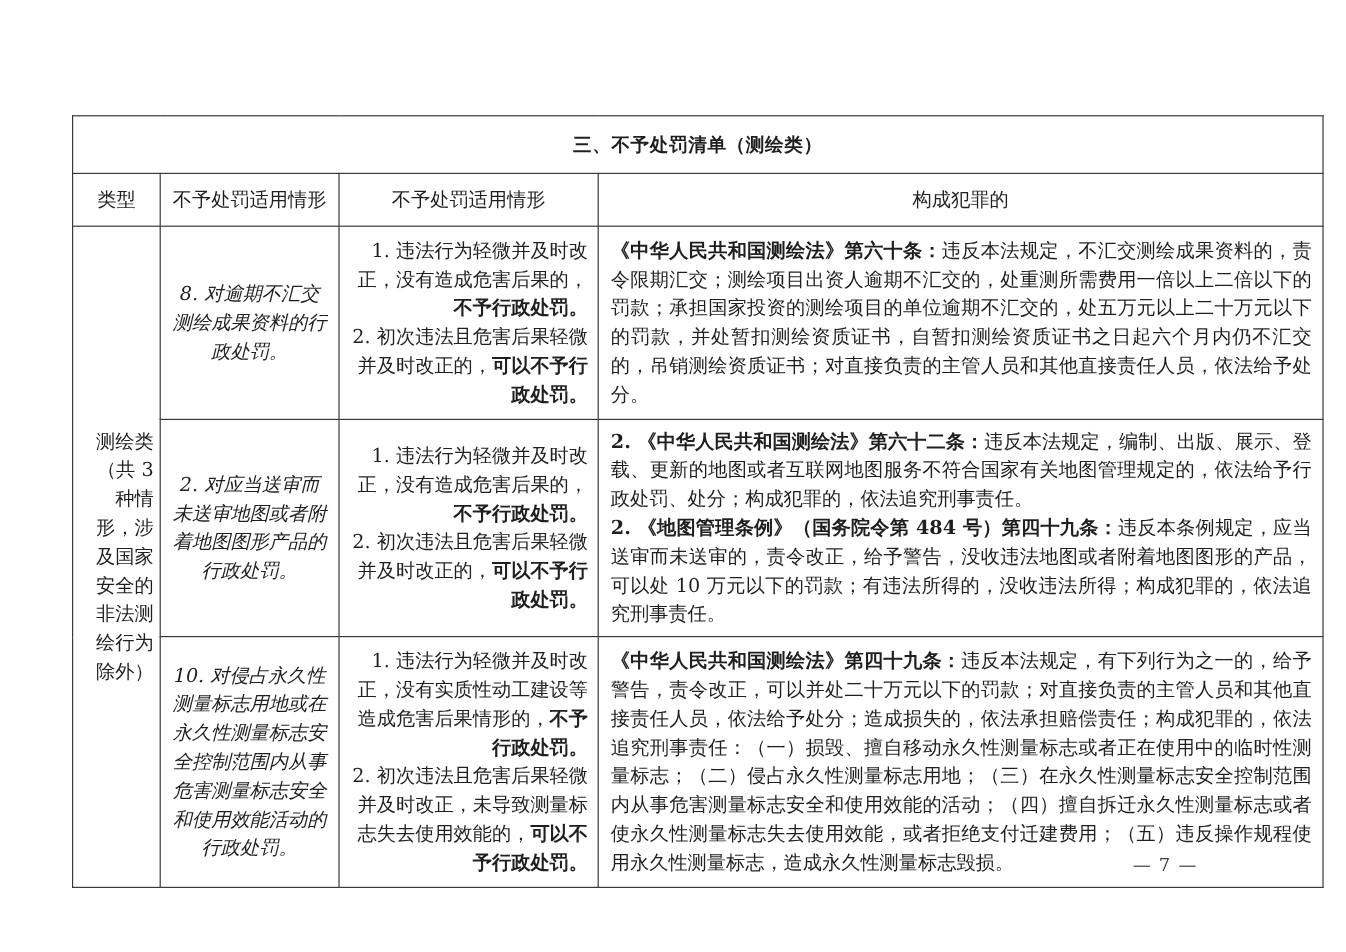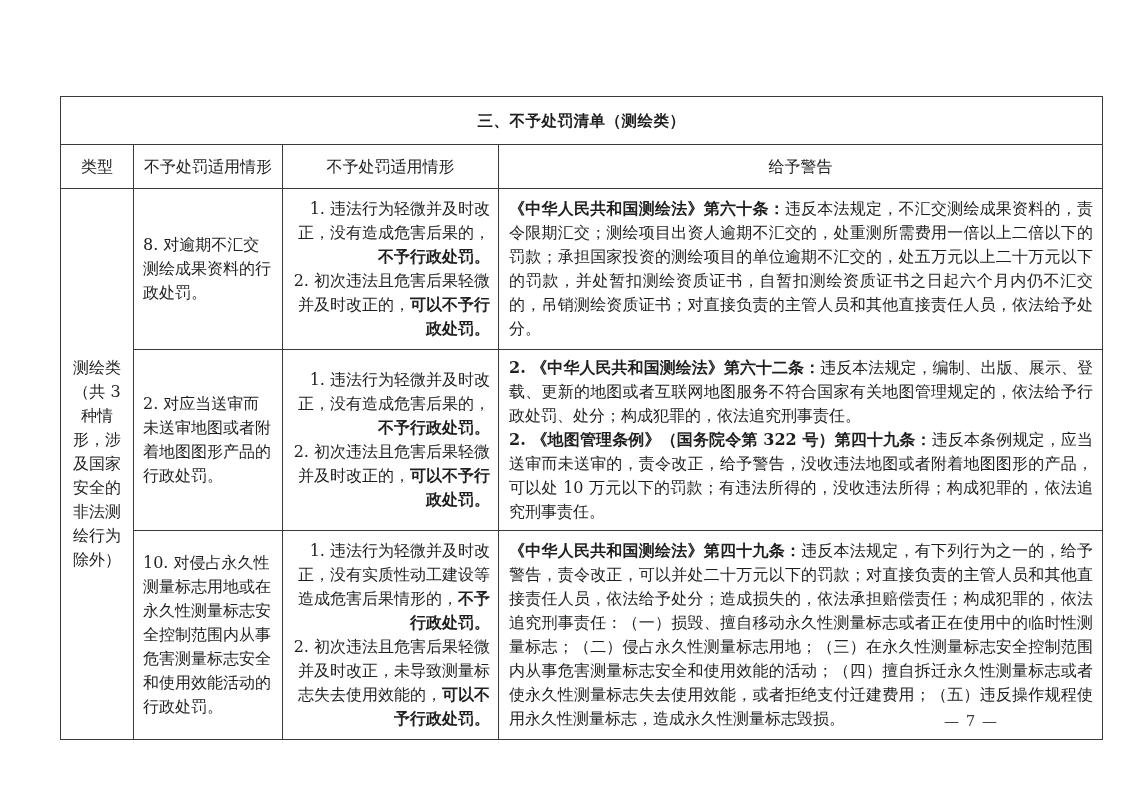--- a/index.html
+++ b/index.html
@@ -33,27 +33,28 @@
     font-weight: bold;
     font-size: 15.5px;
     letter-spacing: 0.5px;
   }
   .header-row td {
     height: 44px;
     text-align: center;
     padding: 2px 4px;
   }
   .type-cell {
-    text-align: center;
+    text-align: right;
     padding: 6px 5px;
     line-height: 1.5;
   }
   .name-cell {
-    text-align: left;
+    text-align: center;
     padding: 8px 9px;
+    font-style: italic;
   }
   .circ-cell {
     text-align: right;
     padding: 8px 8px 8px 9px;
     white-space: pre-wrap;
   }
   .basis-cell {
     text-align: justify;
     padding: 6px 9px 6px 10px;
     white-space: pre-wrap;
@@ -85,35 +86,35 @@
       <col style="width:604px">
     </colgroup>
     <tbody>
       <tr>
         <td class="title-cell" colspan="4">三、不予处罚清单（测绘类）</td>
       </tr>
       <tr class="header-row">
         <td>类型</td>
         <td>不予处罚适用情形</td>
         <td>不予处罚适用情形</td>
-        <td>给予警告</td>
+        <td>构成犯罪的</td>
       </tr>
       <tr class="row-1">
         <td class="type-cell" rowspan="3">测绘类（共 3 种情形，涉及国家安全的非法测绘行为除外）</td>
         <td class="name-cell">8. 对逾期不汇交测绘成果资料的行政处罚。</td>
         <td class="circ-cell"><span>1. 违法行为轻微并及时改正，没有造成危害后果的，</span><span class="b">不予行政处罚。</span><span>
 2. 初次违法且危害后果轻微并及时改正的，</span><span class="b">可以不予行政处罚。</span></td>
         <td class="basis-cell"><span class="b">《中华人民共和国测绘法》第六十条：</span><span>违反本法规定，不汇交测绘成果资料的，责令限期汇交；测绘项目出资人逾期不汇交的，处重测所需费用一倍以上二倍以下的罚款；承担国家投资的测绘项目的单位逾期不汇交的，处五万元以上二十万元以下的罚款，并处暂扣测绘资质证书，自暂扣测绘资质证书之日起六个月内仍不汇交的，吊销测绘资质证书；对直接负责的主管人员和其他直接责任人员，依法给予处分。</span></td>
       </tr>
       <tr class="row-2">
         <td class="name-cell">2. 对应当送审而未送审地图或者附着地图图形产品的行政处罚。</td>
         <td class="circ-cell"><span>1. 违法行为轻微并及时改正，没有造成危害后果的，</span><span class="b">不予行政处罚。</span><span>
 2. 初次违法且危害后果轻微并及时改正的，</span><span class="b">可以不予行政处罚。</span></td>
         <td class="basis-cell"><span class="b">2. 《中华人民共和国测绘法》第六十二条：</span><span>违反本法规定，编制、出版、展示、登载、更新的地图或者互联网地图服务不符合国家有关地图管理规定的，依法给予行政处罚、处分；构成犯罪的，依法追究刑事责任。
-</span><span class="b">2. 《地图管理条例》（国务院令第 322 号）第四十九条：</span><span>违反本条例规定，应当送审而未送审的，责令改正，给予警告，没收违法地图或者附着地图图形的产品，可以处 10 万元以下的罚款；有违法所得的，没收违法所得；构成犯罪的，依法追究刑事责任。</span></td>
+</span><span class="b">2. 《地图管理条例》（国务院令第 484 号）第四十九条：</span><span>违反本条例规定，应当送审而未送审的，责令改正，给予警告，没收违法地图或者附着地图图形的产品，可以处 10 万元以下的罚款；有违法所得的，没收违法所得；构成犯罪的，依法追究刑事责任。</span></td>
       </tr>
       <tr class="row-3">
         <td class="name-cell">10. 对侵占永久性测量标志用地或在永久性测量标志安全控制范围内从事危害测量标志安全和使用效能活动的行政处罚。</td>
         <td class="circ-cell"><span>1. 违法行为轻微并及时改正，没有实质性动工建设等造成危害后果情形的，</span><span class="b">不予行政处罚。</span><span>
 2. 初次违法且危害后果轻微并及时改正，未导致测量标志失去使用效能的，</span><span class="b">可以不予行政处罚。</span></td>
         <td class="basis-cell"><span class="b">《中华人民共和国测绘法》第四十九条：</span><span>违反本法规定，有下列行为之一的，给予警告，责令改正，可以并处二十万元以下的罚款；对直接负责的主管人员和其他直接责任人员，依法给予处分；造成损失的，依法承担赔偿责任；构成犯罪的，依法追究刑事责任：（一）损毁、擅自移动永久性测量标志或者正在使用中的临时性测量标志；（二）侵占永久性测量标志用地；（三）在永久性测量标志安全控制范围内从事危害测量标志安全和使用效能的活动；（四）擅自拆迁永久性测量标志或者使永久性测量标志失去使用效能，或者拒绝支付迁建费用；（五）违反操作规程使用永久性测量标志，造成永久性测量标志毁损。</span></td>
       </tr>
     </tbody>
   </table>
 

